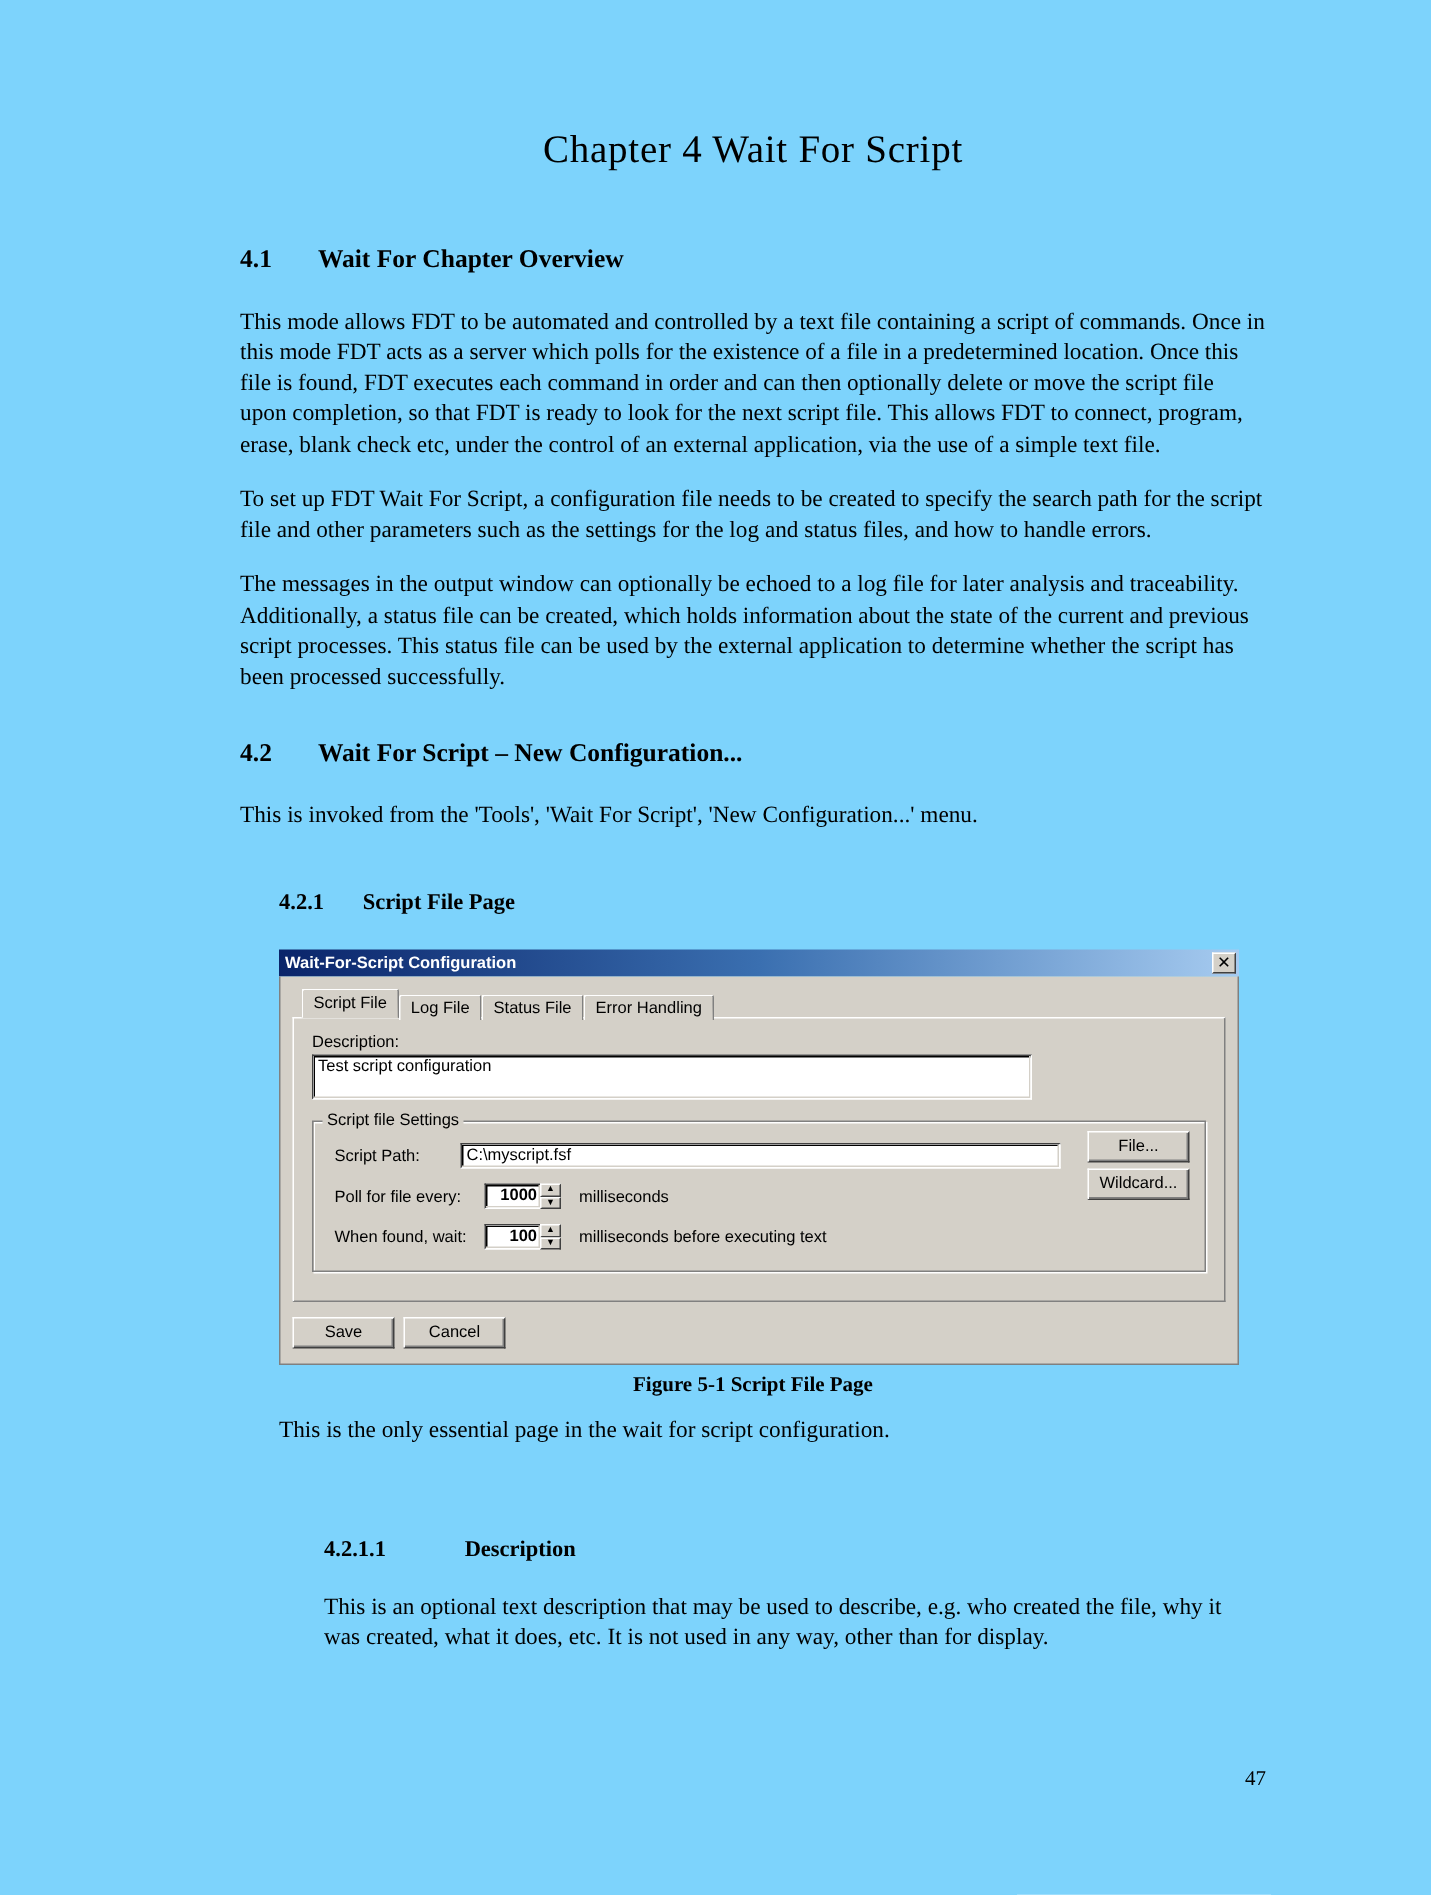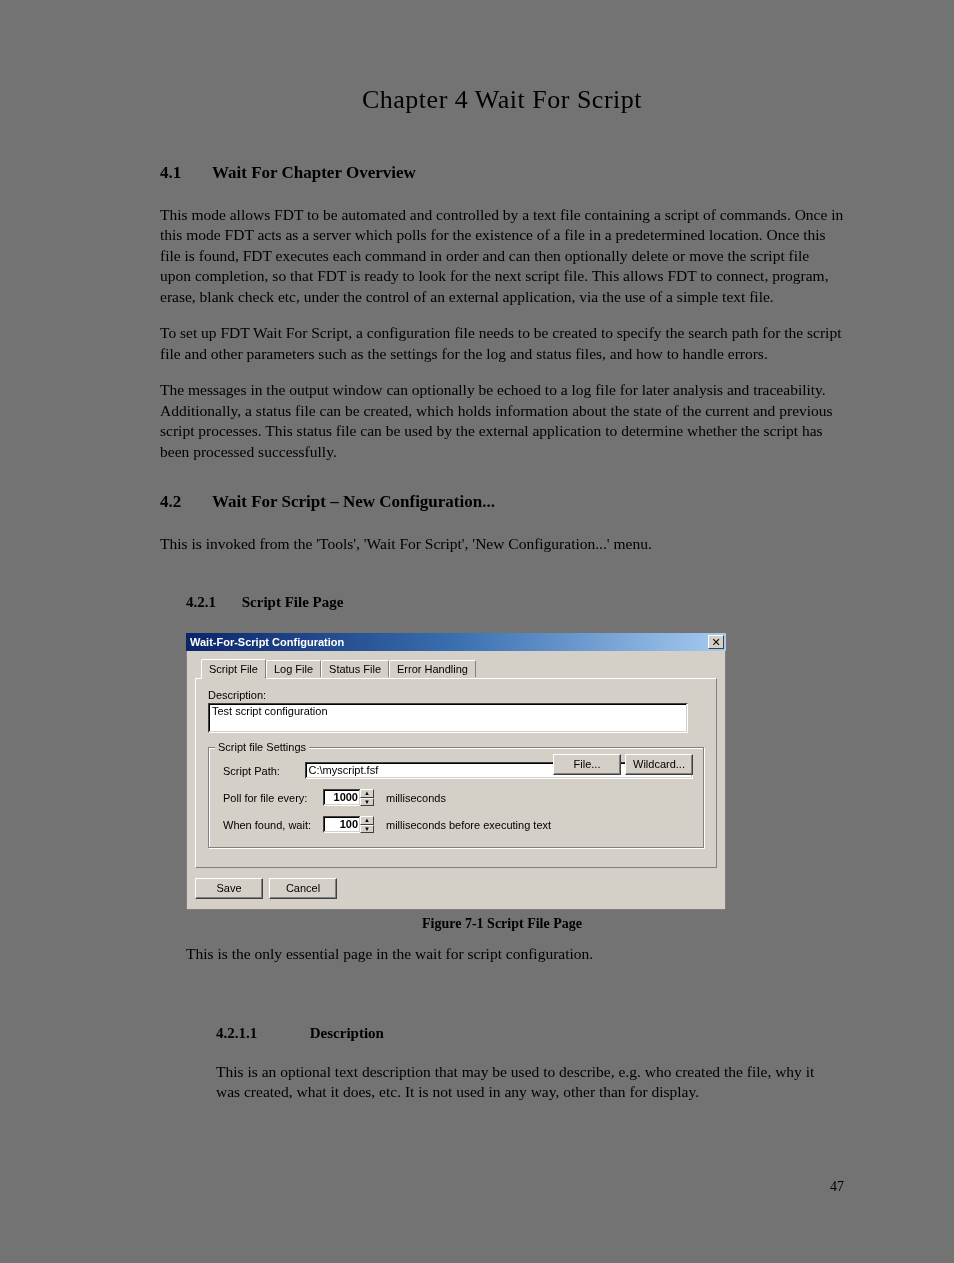--- a/index.html
+++ b/index.html
@@ -7,21 +7,21 @@
     background: #ffffff;
     font-family: "Times New Roman", Times, serif;
     color: #000;
   }
   .page {
     width: 954px;
     min-height: 1263px;
     margin: 0 auto;
     padding: 0;
     position: relative;
-    background: #737373;
+    background: #7dd3fc;
     box-sizing: border-box;
   }
   .page-content {
     padding: 85px 110px 0 160px;
   }
   .chapter-title {
     font-size: 26px;
     text-align: center;
     font-weight: normal;
     margin: 0 0 48px 0;
@@ -73,21 +73,21 @@
   .page-number {
     position: absolute;
     bottom: 68px;
     right: 110px;
     font-size: 14px;
   }
 
   
   .dialog-wrap {
     margin: 12px 0 0 26px;
-    width: 540px;
+    width: 640px;
     font-family: Tahoma, Arial, sans-serif;
     font-size: 11px;
     color: #000;
   }
   .titlebar {
     height: 18px;
     background: linear-gradient(to right, #0a246a 0%, #3a6fb0 50%, #a6cbf0 100%);
     color: #ffffff;
     display: flex;
     align-items: center;
@@ -116,21 +116,21 @@
   }
   .dialog-body {
     background: #d4d0c8;
     border: 1px solid #808080;
     border-top: none;
     padding: 6px 8px 10px 8px;
     box-sizing: border-box;
   }
   .tabstrip {
     display: flex;
-    align-items: flex-start;
+    align-items: flex-end;
     height: 20px;
     position: relative;
     margin: 2px 0 0 6px;
   }
   .tab {
     padding: 2px 7px 2px 7px;
     border: 1px solid #808080;
     border-bottom: none;
     border-radius: 2px 2px 0 0;
     background: #d4d0c8;
@@ -235,21 +235,21 @@
   }
   .after-text {
     margin-left: 12px;
     font-size: 11px;
   }
   .sidebuttons {
     position: absolute;
     right: 10px;
     top: 6px;
     display: flex;
-    flex-direction: row;
+    flex-direction: column;
     gap: 4px;
   }
   .win-button {
     width: 68px;
     height: 21px;
     background: #d4d0c8;
     border: 1px solid #404040;
     border-top-color: #ffffff;
     border-left-color: #ffffff;
     box-shadow: inset -1px -1px 0 #808080, inset 1px 1px 0 #d4d0c8;
@@ -347,21 +347,21 @@
           </div>
         </div>
 
         <div class="bottom-buttons">
           <div class="win-button">Save</div>
           <div class="win-button">Cancel</div>
         </div>
       </div>
     </div>
 
-    <div class="figure-caption">Figure 7-1 Script File Page</div>
+    <div class="figure-caption">Figure 5-1 Script File Page</div>
 
     <p class="para" style="margin-left:26px;">This is the only essential page in the wait for script configuration.</p>
 
     <h4 class="subsub-heading">
       <span class="ssub-num">4.2.1.1</span>
       <span>Description</span>
     </h4>
 
     <p class="para indented">This is an optional text description that may be used to describe, e.g. who created the file, why it was created, what it does, etc. It is not used in any way, other than for display.</p>
 

